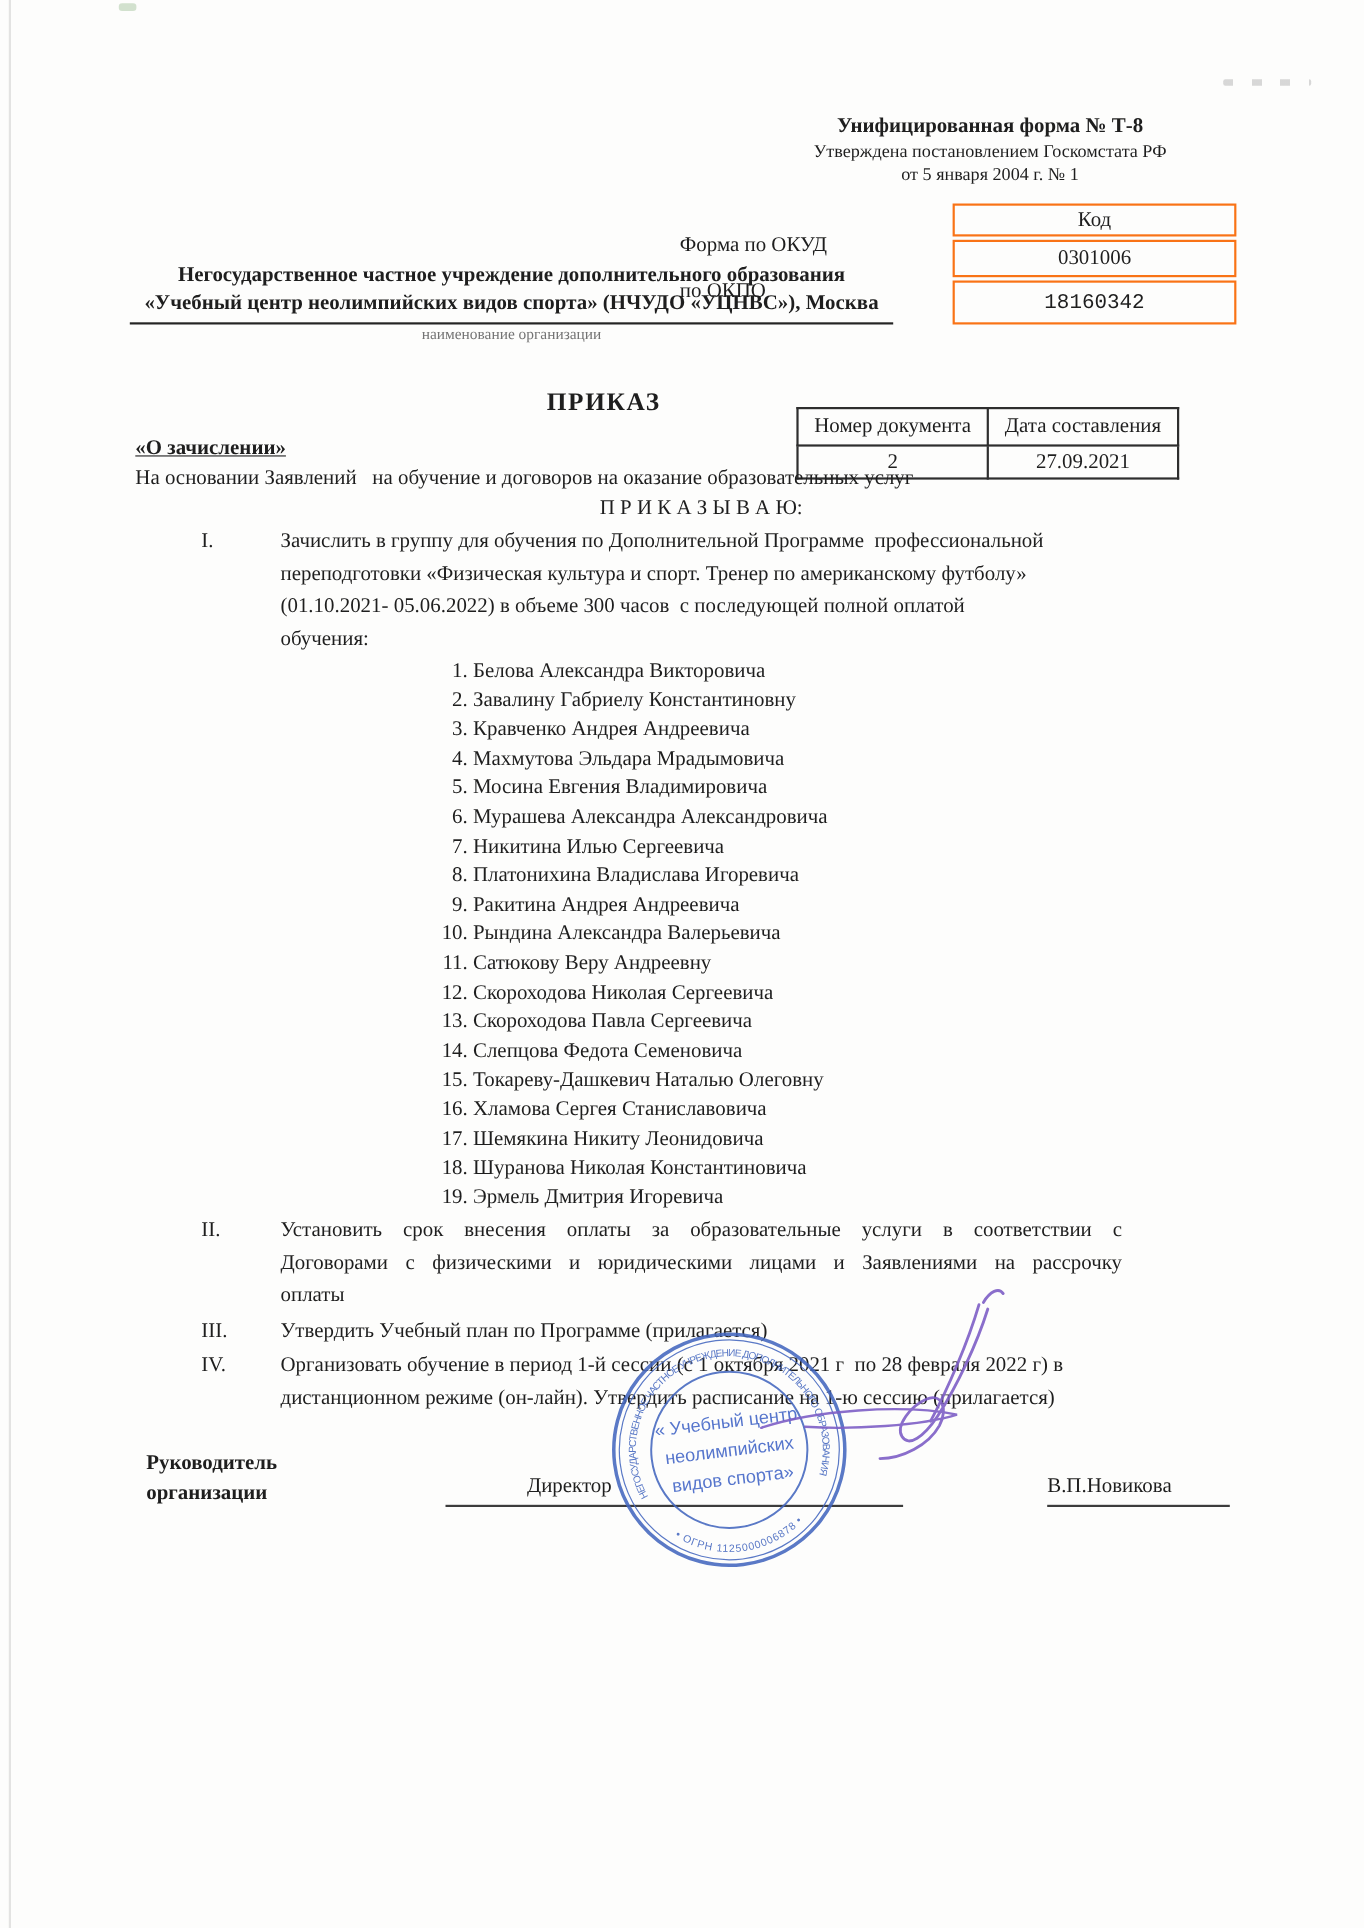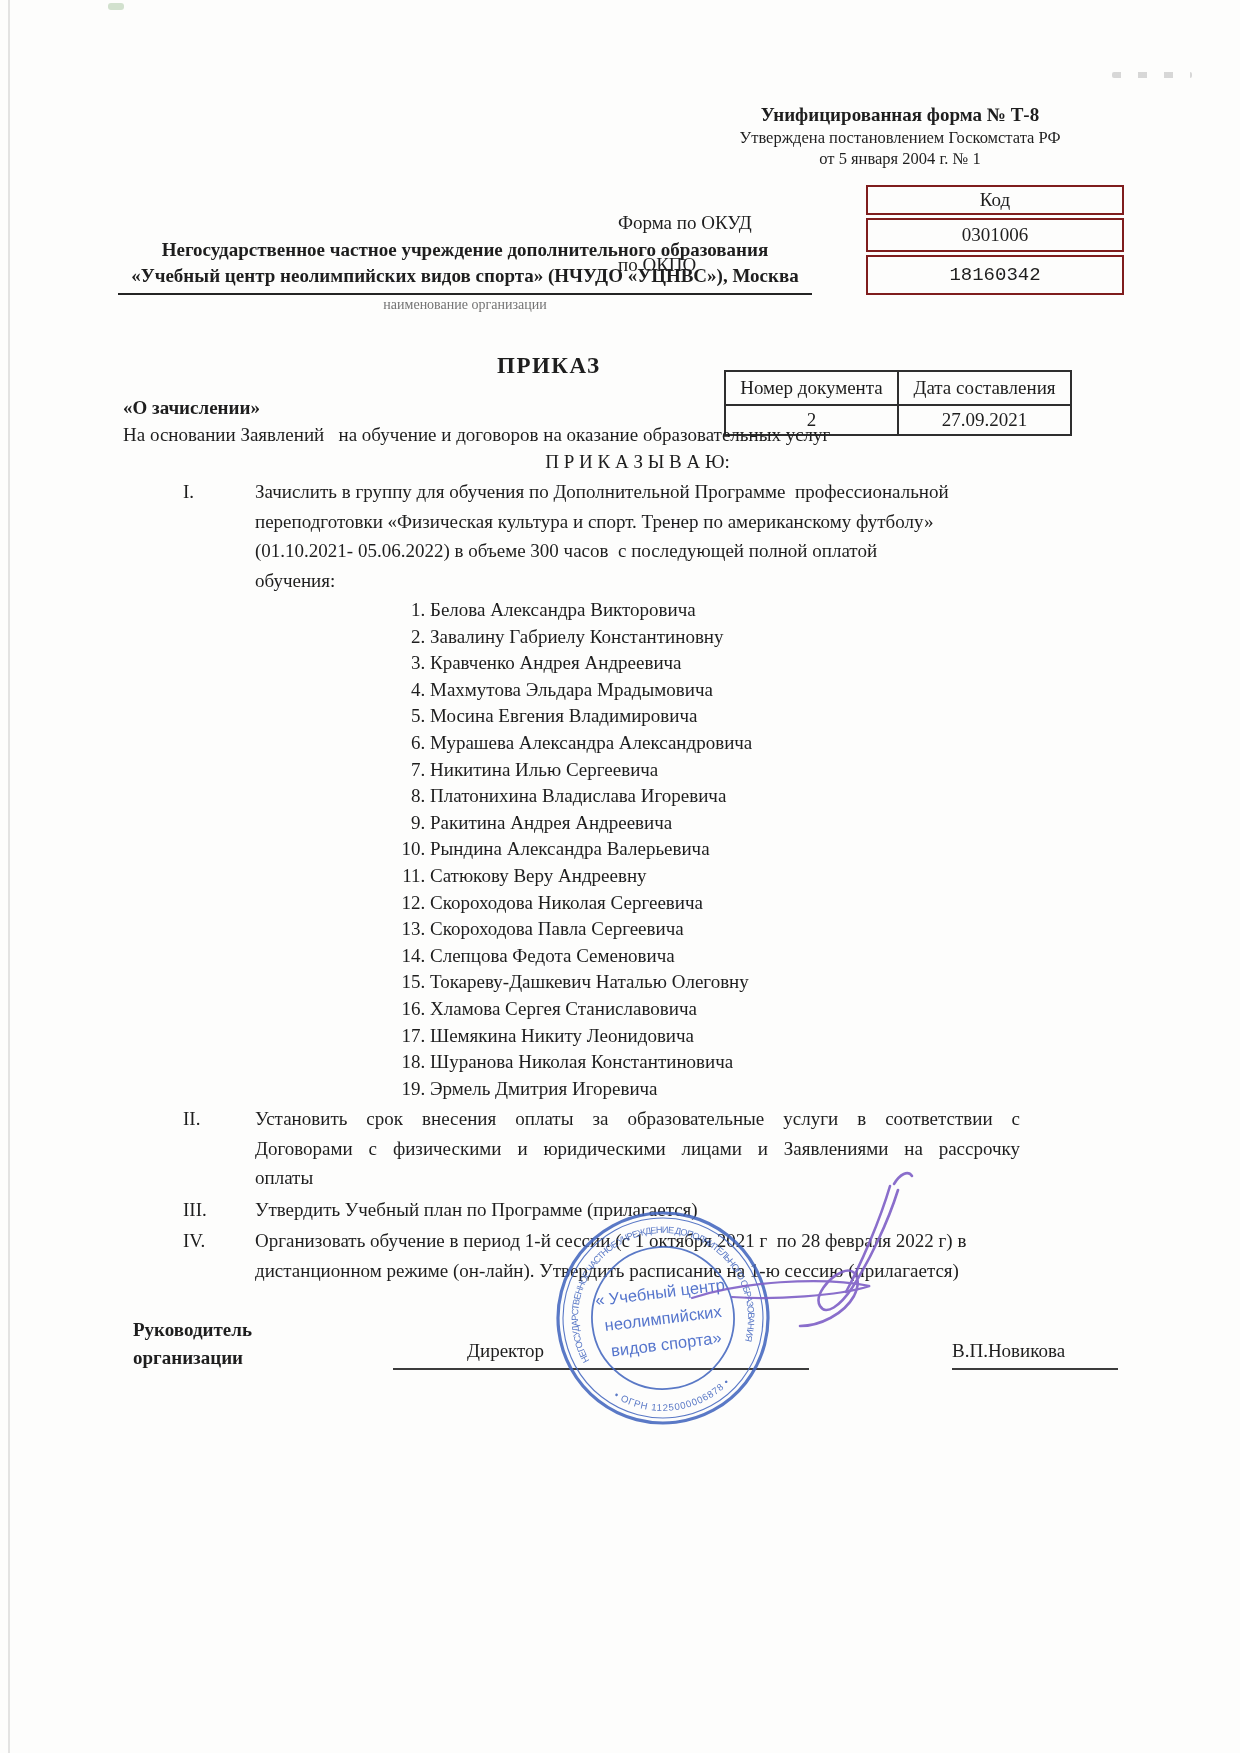--- a/index.html
+++ b/index.html
@@ -15,21 +15,21 @@
   .dots-gray { position:absolute; left:1112px; top:72px; width:80px; height:6px;
     background:repeating-linear-gradient(90deg,#c7c7c7 0 9px, transparent 9px 26px); opacity:.7; border-radius:2px; }
 
   
   .form-header { position:absolute; top:103px; right:122px; width:436px; text-align:center; }
   .form-title { font-weight:bold; font-size:19px; line-height:24px; }
   .form-sub { font-size:16.5px; line-height:21px; }
 
   
   .code-table { position:absolute; left:866px; top:182px; border-collapse:separate; border-spacing:0 3px; }
-  .code-table td { border:2px solid #7f1d1d; width:252px; text-align:center; font-size:19px; background:transparent; }
+  .code-table td { border:2px solid #f97316; width:252px; text-align:center; font-size:19px; background:transparent; }
   .code-table .ct-head { height:24px; }
   .code-table .ct-r1 { height:28px; }
   .code-table .ct-r2 { height:34px;font-family:Liberation Mono, monospace; }
   .ct-label { position:absolute; width:240px; font-size:19px; }
   .ct-label.l1 { left:618px; top:212px; }
   .ct-label.l2 { left:618px; top:254px; }
 
   
   .org { position:absolute; left:118px; top:237px; width:694px; text-align:center; }
   .org-name { font-weight:bold; font-size:19px; line-height:26px; border-bottom:2.5px solid #242424; padding-bottom:4px; }
@@ -37,34 +37,34 @@
 
   
   .order-title { position:absolute; left:497px; top:353px; font-size:23px; font-weight:bold; letter-spacing:1.5px; }
   .doc-table { position:absolute; left:724px; top:334px; border-collapse:collapse;margin-top:36px; }
   .doc-table td { border:2px solid #2e2e2e; font-size:19px; text-align:center; width:169px; }
   .doc-table .dt-head td { height:30px; }
   .doc-table .dt-val td { height:26px; }
 
   
   .body { position:absolute; left:123px; top:394px; width:900px; font-size:19px; }
-  .subject { font-weight:bold; line-height:27px; }
+  .subject { font-weight:bold; line-height:27px;text-decoration:underline; }
   .basis { line-height:27px; white-space:pre-wrap; }
   .directive { width:765px; margin-left:132px; text-align:center; line-height:27px; }
   .ritem { display:flex; line-height:29.5px; margin-top:2px; }
   .rnum { margin-left:60px; width:72px; flex:none; }
   .rtext { width:765px; white-space:pre-wrap; }
   .ritem.justify .rtext { text-align:justify; word-spacing:5px; }
   .students { margin:2px 0 0 0; padding-left:307px; }
   .students li { line-height:26.6px; }
 
   
   .sig-role { position:absolute; left:133px; top:1316px; font-weight:bold; font-size:19px; line-height:28px; }
   .sig-line { position:absolute; border-bottom:2px solid #3c3c3c; font-size:19px; height:30px; box-sizing:border-box; }
-  .sig-line.director { left:393px; top:1340px; width:416px; padding-left:74px; }
+  .sig-line.director { left:405px; top:1340px; width:416px; padding-left:74px; }
   .sig-line.name { left:952px; top:1340px; width:166px; }
 
   .stamp-svg { position:absolute; left:551px; top:1206px; width:224px; height:224px; opacity:.88; }
   .sign-svg { position:absolute; left:670px; top:1150px; width:260px; height:200px; }
 </style>
 </head>
 <body>
 
 <div class="page">
 

